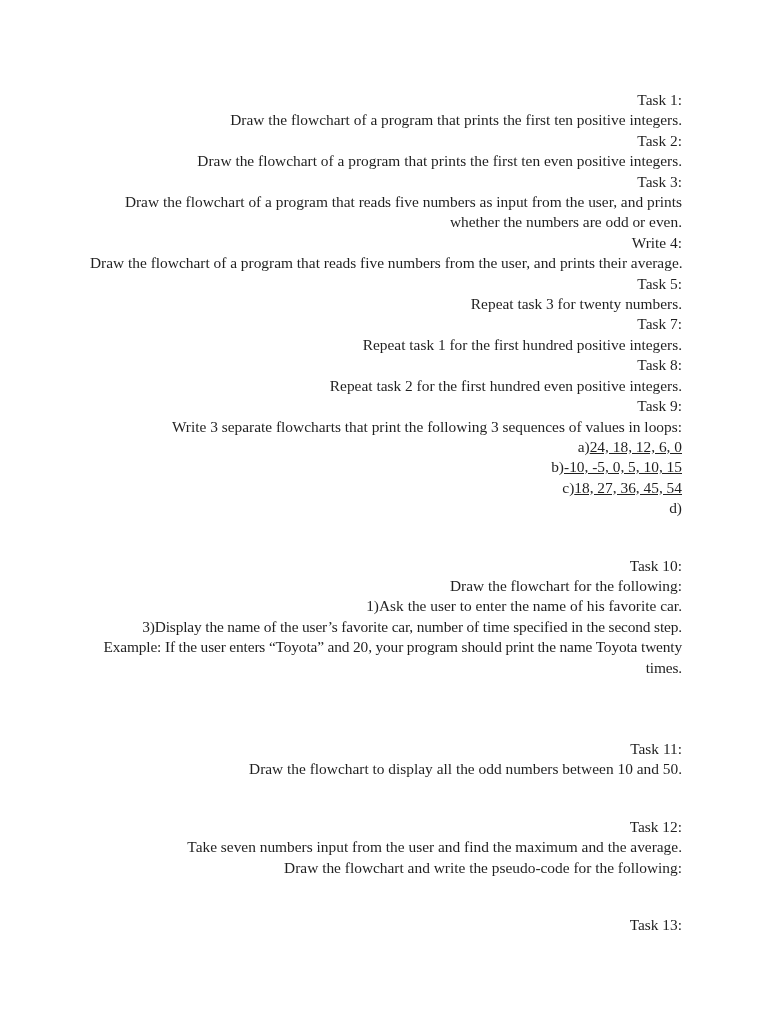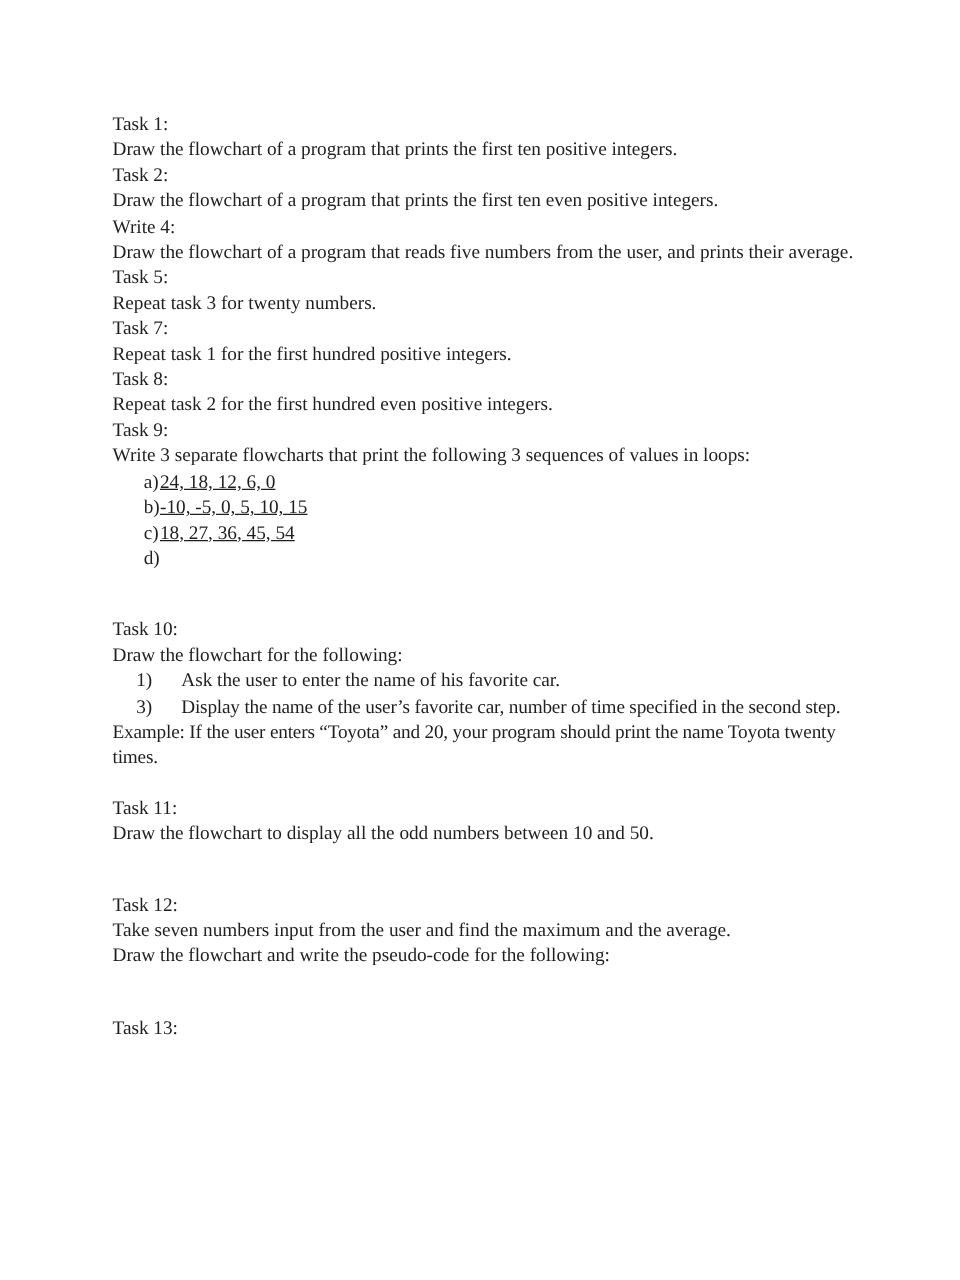--- a/index.html
+++ b/index.html
@@ -12,47 +12,52 @@
   .page {
     box-sizing: border-box;
     width: 768px;
     height: 1024px;
     padding: 90px 86px 0 90px;
     font-family: "Liberation Serif", "DejaVu Serif", serif;
     font-size: 15.4px;
     line-height: 20.4px;
     color: #1f1f1f;
     background: #ffffff;
+    text-align: right;
   }
   section { margin: 0; }
   .line { white-space: nowrap; }
   .wrap { white-space: normal; }
   .list-alpha { padding-left: 25px; text-decoration: underline; }
   .list-alpha .marker { display: inline-block; min-width: 13px; }
   .list-num { padding-left: 19px; }
   .list-num .marker { display: inline-block; min-width: 36px; }
   .alt { letter-spacing: -0.15px; }
   .sp1 { margin-top: 37px; }
-  .sp2 { margin-top: 20px; }
+  .sp2 { margin-top: 61px; }
 </style>
 </head>
 <body>
 
 <div class="page">
 
   <section>
     <div class="line">Task 1:</div>
     <div class="line">Draw the flowchart of a program that prints the first ten positive integers.</div>
   </section>
 
   <section>
     <div class="line">Task 2:</div>
     <div class="line">Draw the flowchart of a program that prints the first ten even positive integers.</div>
   </section>
 
+  <section>
+    <div class="line">Task 3:</div>
+    <div class="wrap">Draw the flowchart of a program that reads five numbers as input from the user, and prints whether the numbers are odd or even.</div>
+  </section>
 
   <section>
     <div class="line">Write 4:</div>
     <div class="line">Draw the flowchart of a program that reads five numbers from the user, and prints their average.</div>
   </section>
 
   <section>
     <div class="line">Task 5:</div>
     <div class="line">Repeat task 3 for twenty numbers.</div>
   </section>

